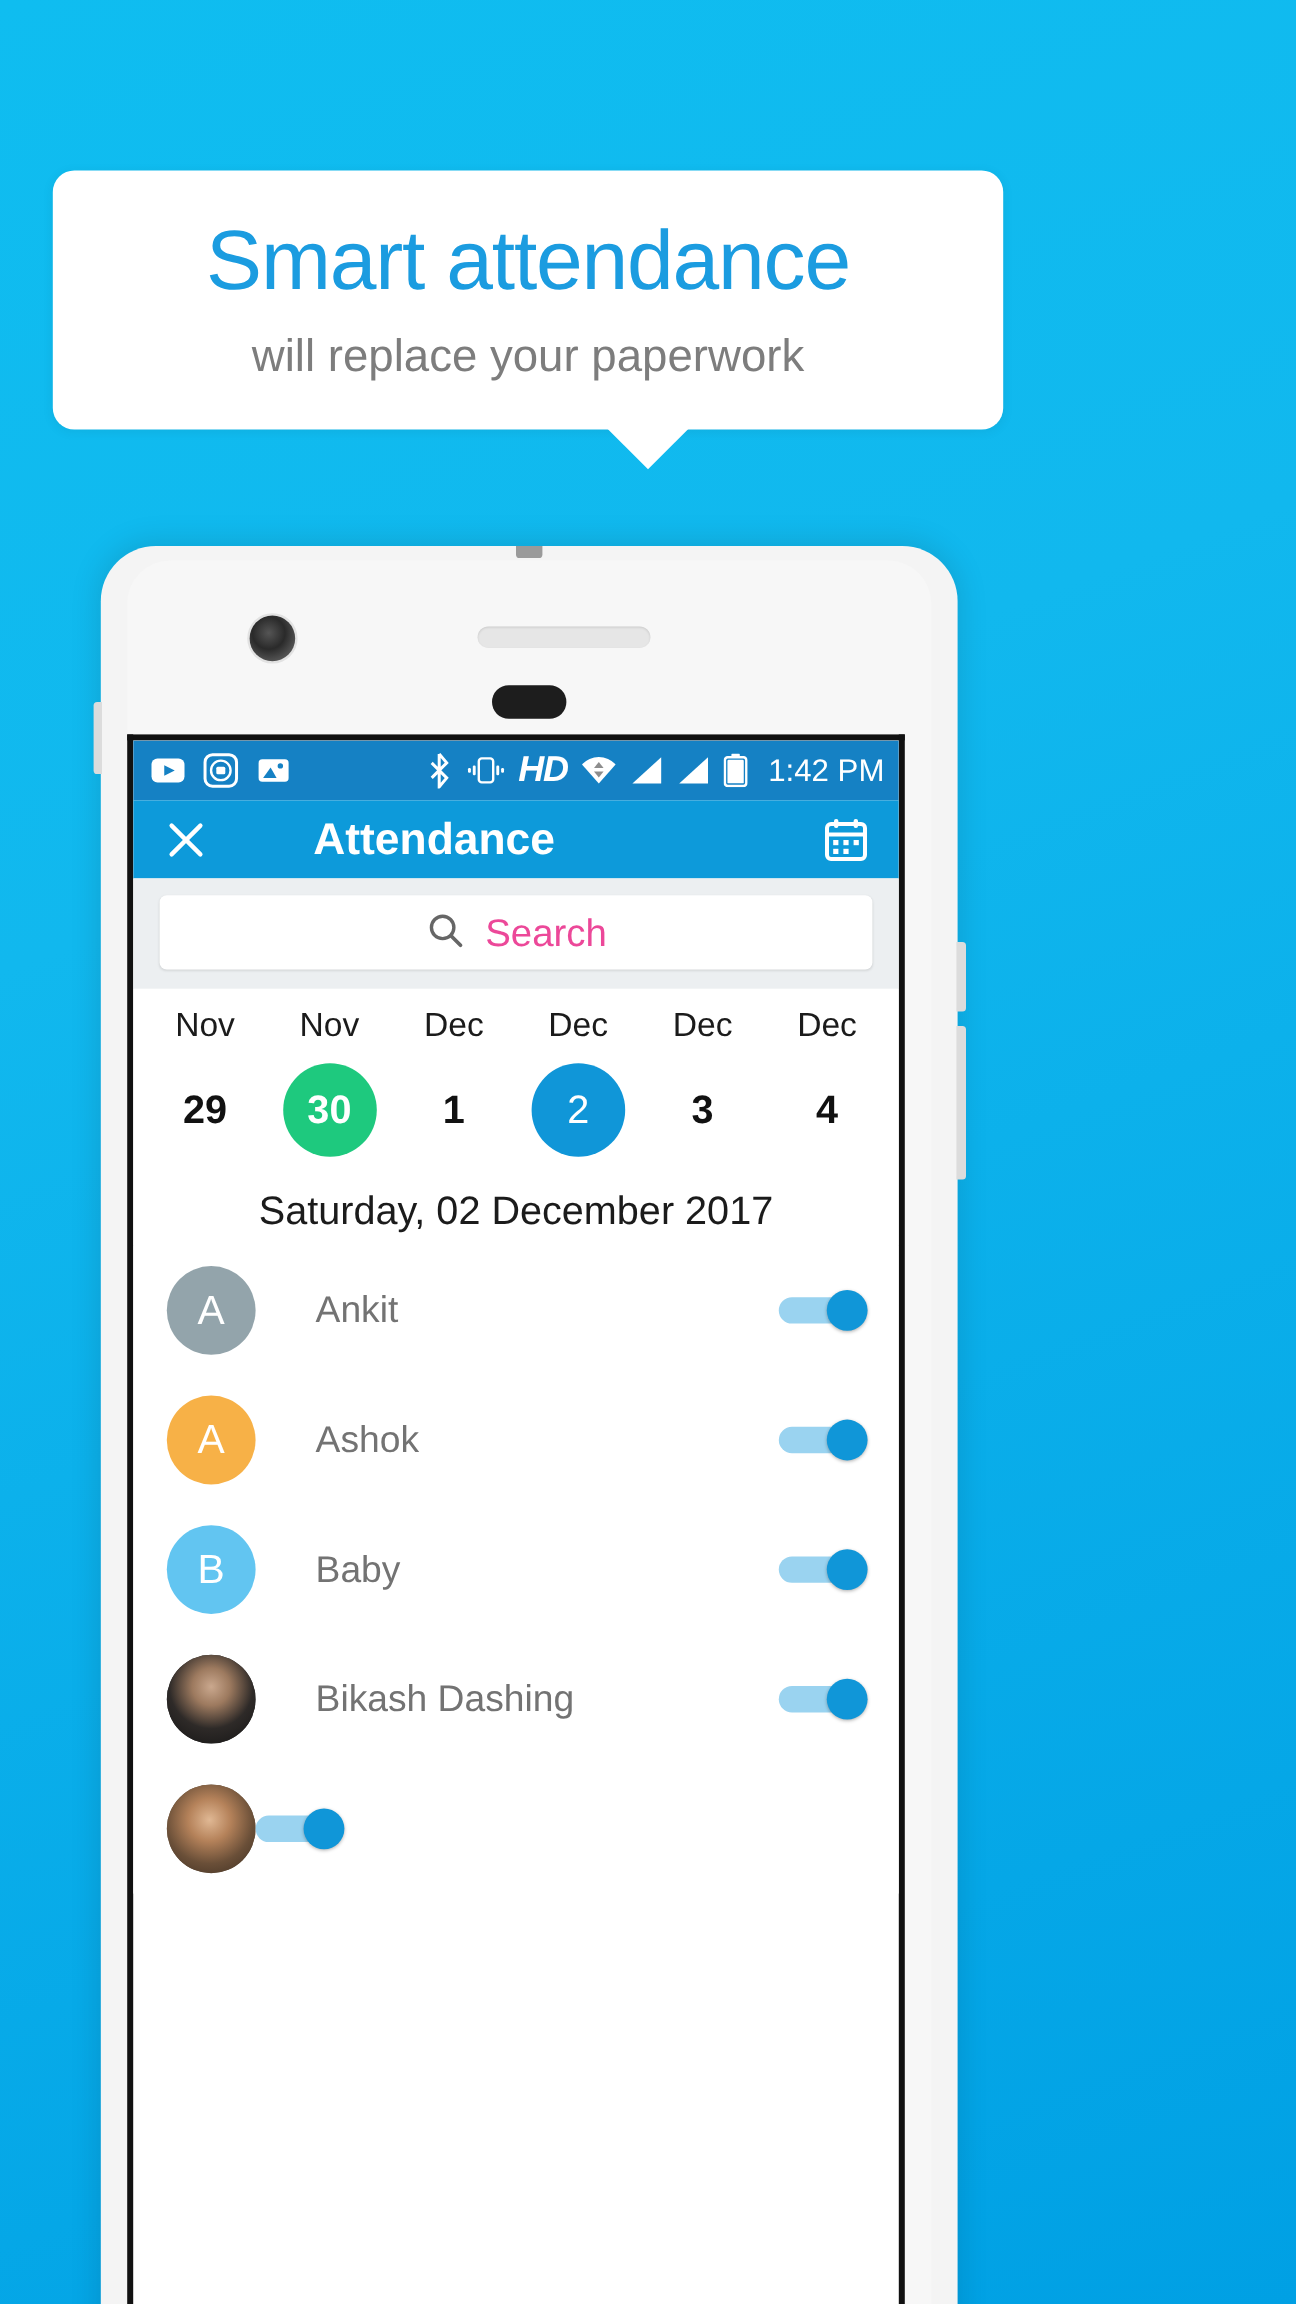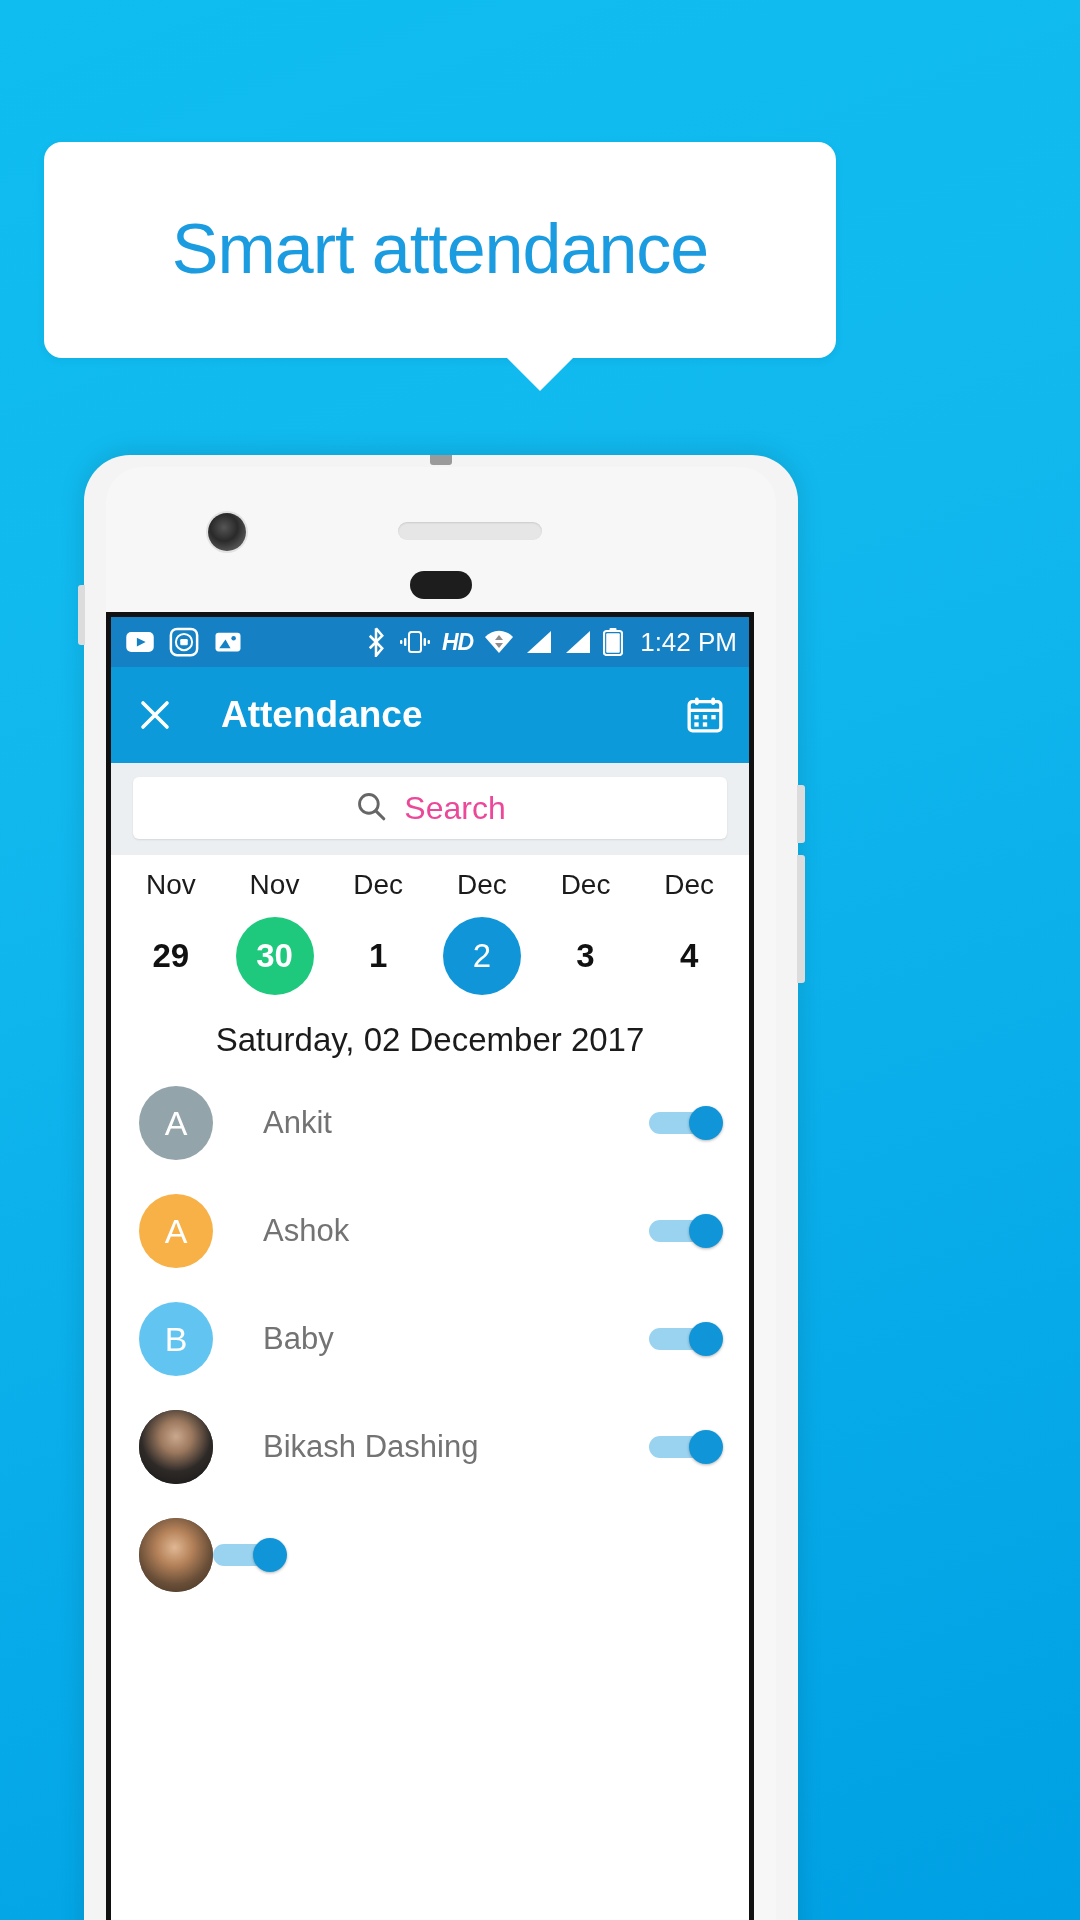--- a/index.html
+++ b/index.html
@@ -75,26 +75,26 @@
   
   #statusbar {
     height:50px; background:#1581c4;
     display:flex; align-items:center; justify-content:space-between;
     padding:0 12px 0 14px;
   }
   .sb-left { display:flex; align-items:center; gap:14px; }
   .sb-right { display:flex; align-items:center; gap:11px; }
   .sb-icon { fill:#fff; display:block; }
   #sb-time { color:#fff; font-size:26px; font-weight:400; margin-left:6px; white-space:nowrap; }
-  #sb-hd { color:#fff; font-size:23px; font-style:italic; font-weight:bold; letter-spacing:-1px; }
+  #sb-hd { color:#fff; font-size:30px; font-style:italic; font-weight:bold; letter-spacing:-1px; }
 
   
   #appbar {
-    height:96px; background:#0d9ada;
-    display:flex; align-items:center; padding:0 24px 0 26px;
+    height:65px; background:#0d9ada;
+    display:flex; align-items:center; padding:0 24px 0 26px;gap:40px;
   }
   #close-icon { width:36px; height:36px; flex:none; }
   #appbar-title {
     color:#fff; font-size:37px; font-weight:bold; margin-left:48px; flex:1;
     white-space:nowrap;
   }
   #calendar-icon { width:40px; height:40px; flex:none; }
 
   
   #search-wrap { background:#eceff1; padding:14px 22px 16px 22px; }
@@ -148,20 +148,21 @@
   .toggle .knob {
     position:absolute; right:0; top:0; width:34px; height:34px; border-radius:50%;
     background:#1096d8; box-shadow:0 1px 3px rgba(0,0,0,.3);
   }
 </style>
 </head>
 <body>
 
 <div id="banner">
   <div id="banner-title">Smart attendance</div>
+  <div id="banner-sub">will replace your paperwork</div>
 </div>
 <div id="banner-tail"></div>
 
 <div id="phone">
   <div id="phone-notch-mark"></div>
   <div id="phone-side-left"></div>
   <div id="phone-side-top"></div>
   <div id="phone-side-mid"></div>
 
   <div id="phone-inner">

